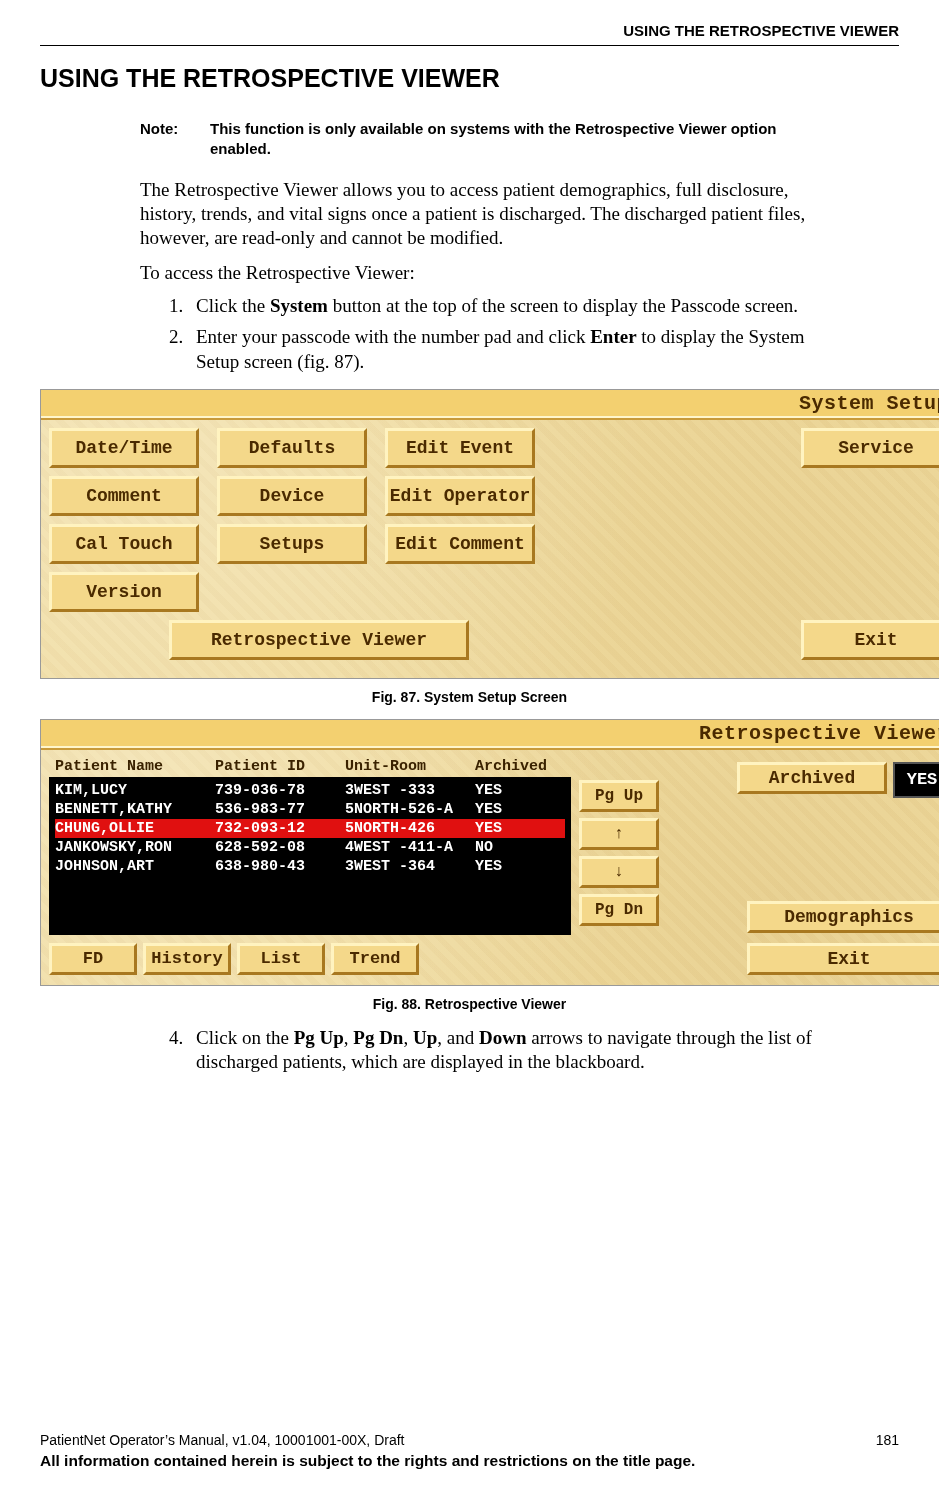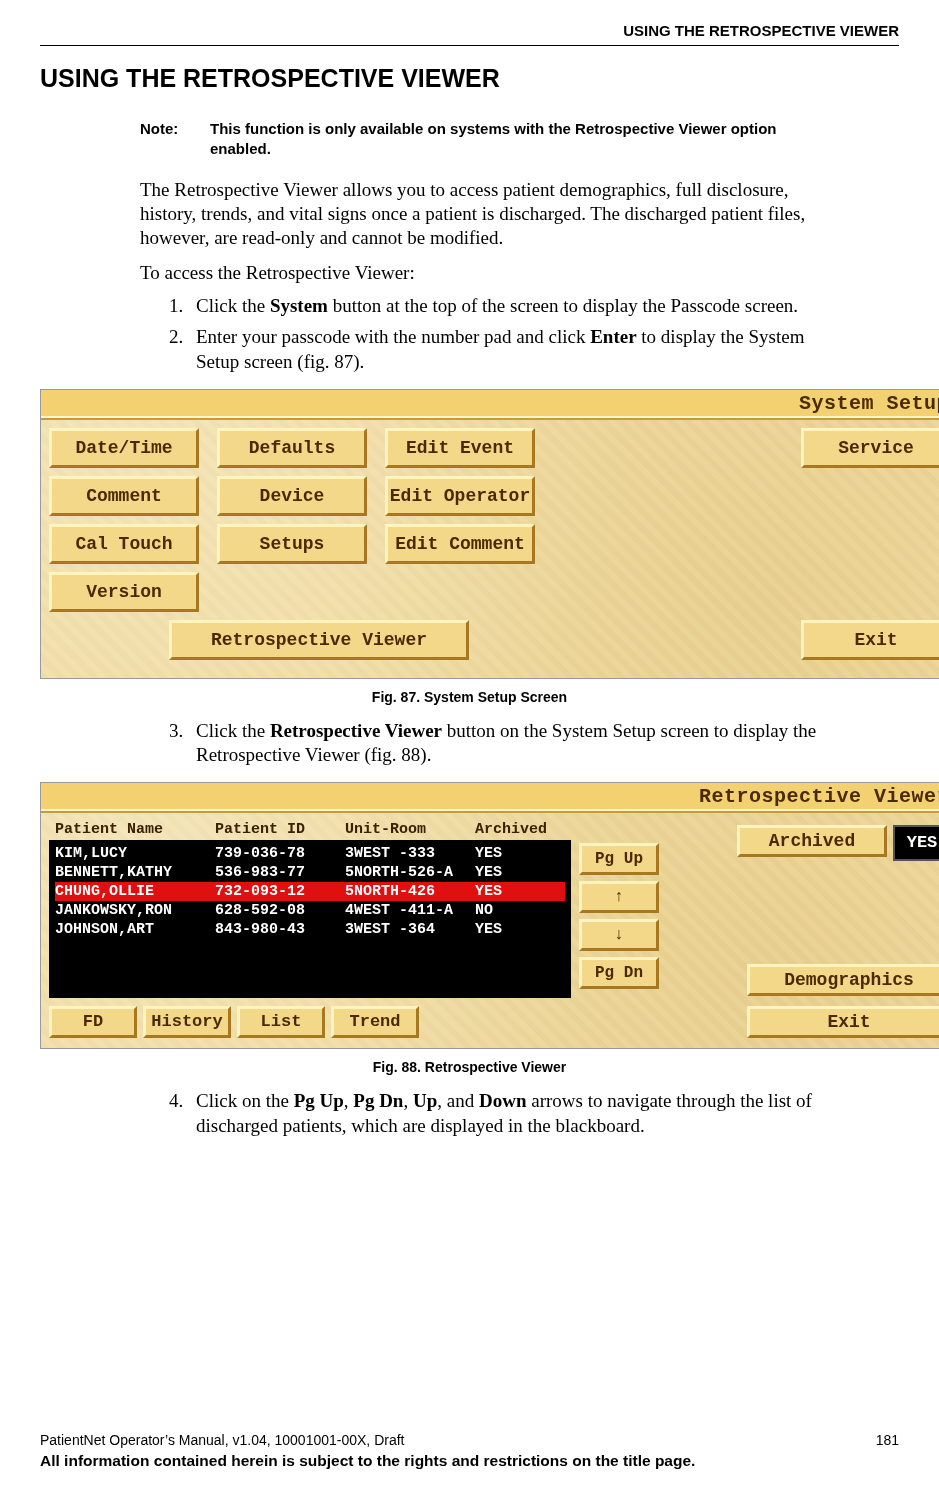--- a/index.html
+++ b/index.html
@@ -228,42 +228,37 @@
       </div>
       <div class="row" style="margin-top:6px; margin-left:120px;">
         <div class="btn wide">Retrospective Viewer</div>
         <div class="spacer"></div>
         <div class="btn exit">Exit</div>
       </div>
     </div>
   </div>
   <div class="fig-caption">Fig. 87. System Setup Screen</div>
 
-  <ol class="steps" start="3">
-    <li>
-      <span>Click the </span><b>Retrospective Viewer</b><span> button on the System Setup screen to display the Retrospective Viewer (fig. 88).</span>
-    </li>
-  </ol>
 
   <div class="scr">
     <div class="titlebar">Retrospective Viewer</div>
     <div class="rv-body">
       <div class="rv-left">
         <div class="rv-headers">
           <span>Patient  Name</span>
           <span>Patient  ID</span>
           <span>Unit-Room</span>
           <span>Archived</span>
         </div>
         <div class="blackboard" id="blackboard">
             <div class="bb-row"><span>KIM,LUCY</span><span>739-036-78</span><span>3WEST -333</span><span>YES</span></div>
             <div class="bb-row"><span>BENNETT,KATHY</span><span>536-983-77</span><span>5NORTH-526-A</span><span>YES</span></div>
             <div class="bb-row sel"><span>CHUNG,OLLIE</span><span>732-093-12</span><span>5NORTH-426</span><span>YES</span></div>
             <div class="bb-row"><span>JANKOWSKY,RON</span><span>628-592-08</span><span>4WEST -411-A</span><span>NO</span></div>
-            <div class="bb-row"><span>JOHNSON,ART</span><span>843-980-43</span><span>3WEST -364</span><span>YES</span></div>
+            <div class="bb-row"><span>JOHNSON,ART</span><span>638-980-43</span><span>3WEST -364</span><span>YES</span></div>
           </div>
         <div class="rv-bottom">
           <div class="btn">FD</div>
           <div class="btn">History</div>
           <div class="btn">List</div>
           <div class="btn">Trend</div>
         </div>
       </div>
       <div class="rv-mid">
         <div class="btn">Pg Up</div>

